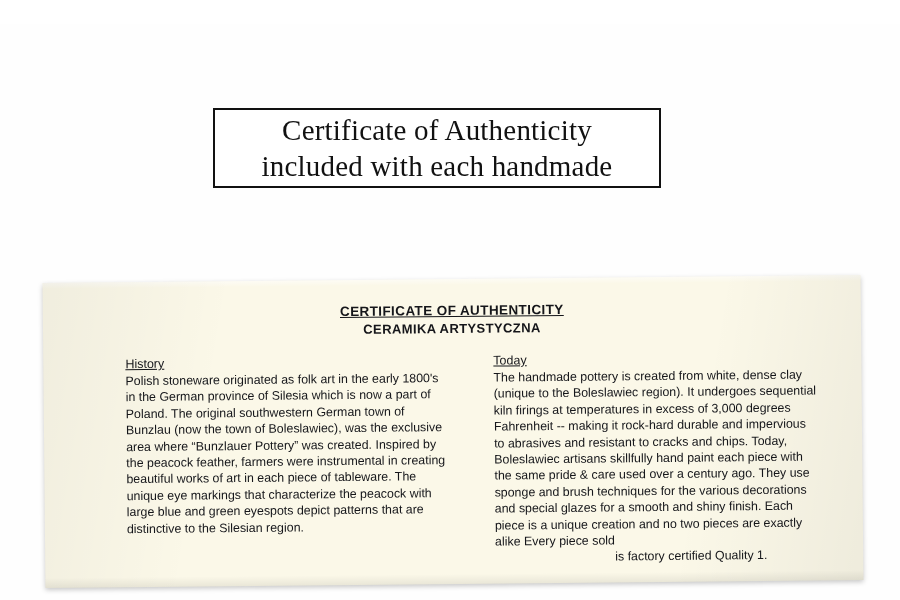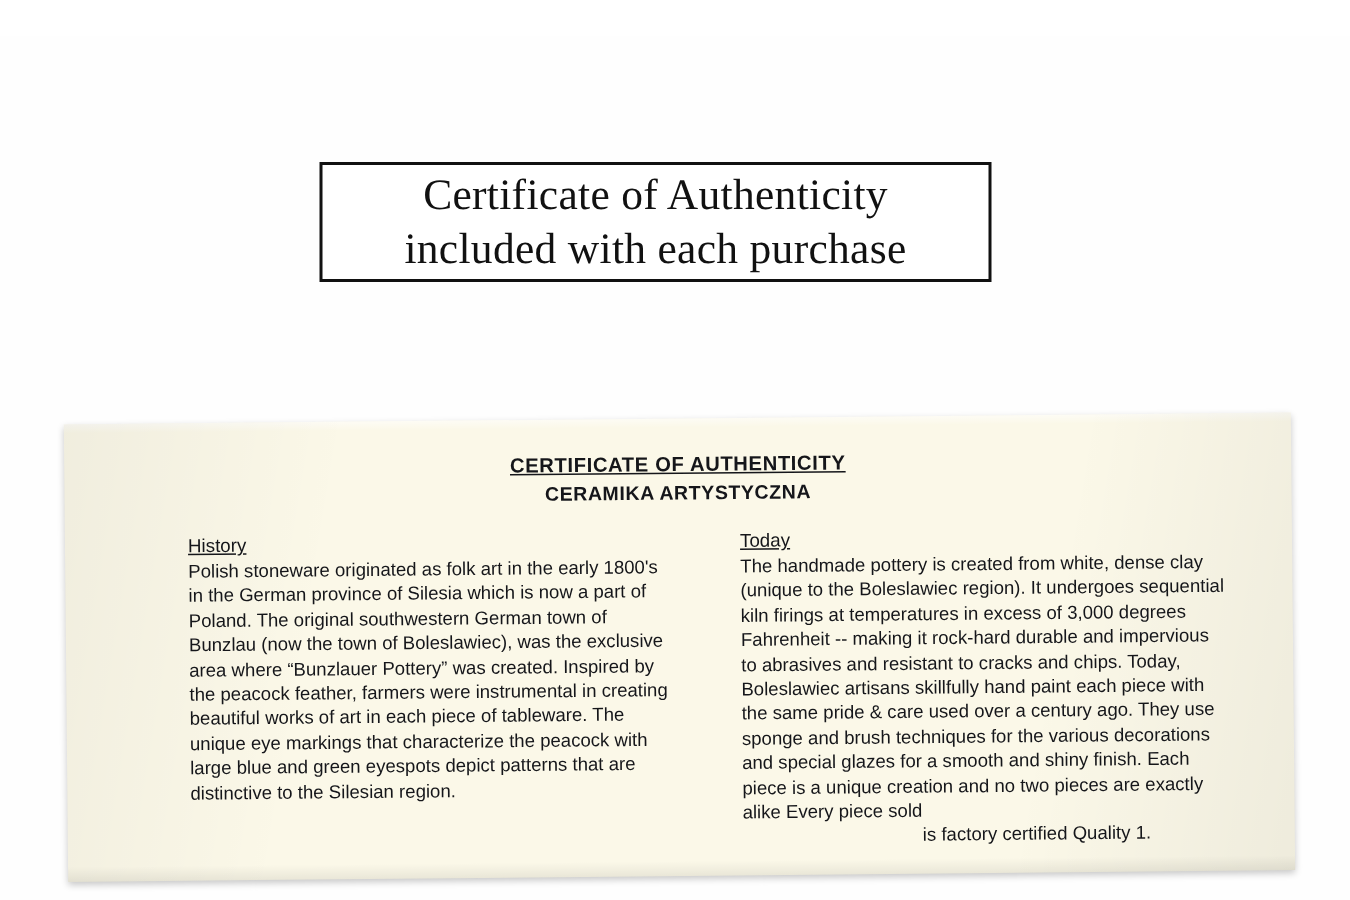--- a/index.html
+++ b/index.html
@@ -127,21 +127,21 @@
     pointer-events: none;
   }
 </style>
 </head>
 <body>
 
 <div class="page">
 
   <div class="banner">
     <div class="banner-line">Certificate of Authenticity</div>
-    <div class="banner-line">included with each purchase</div>
+    <div class="banner-line">included with each handmade</div>
   </div>
 
   <div class="cert-card">
     <div class="edge-top"></div>
 
     <div class="cert-head">
       <div class="cert-title">CERTIFICATE OF AUTHENTICITY</div>
       <div class="cert-subtitle">CERAMIKA ARTYSTYCZNA</div>
     </div>
 

